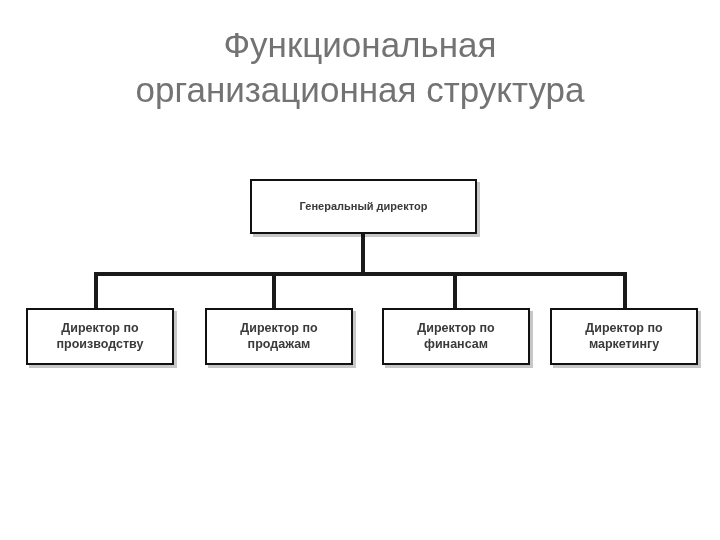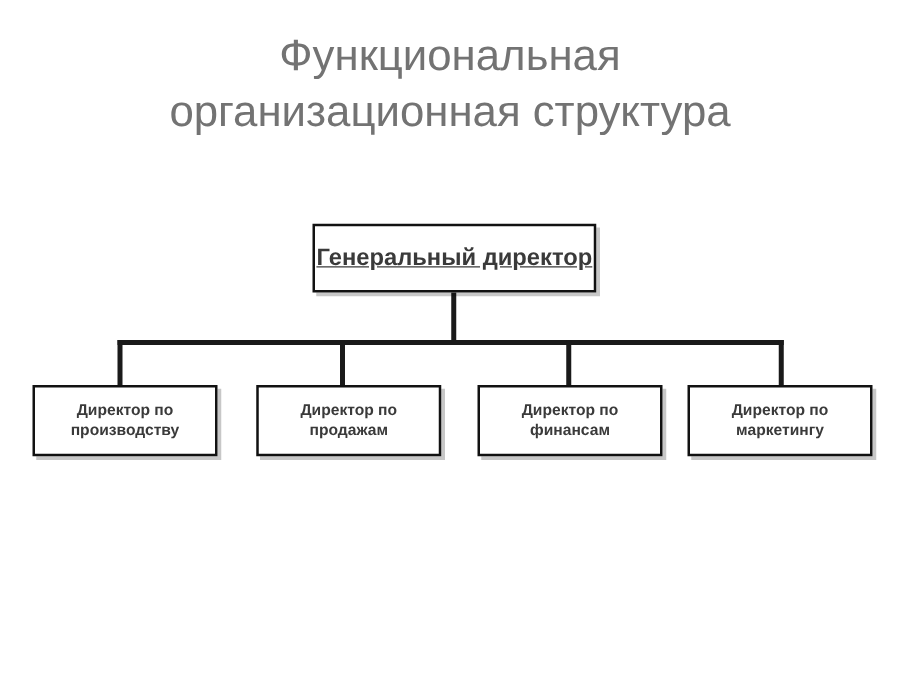--- a/index.html
+++ b/index.html
@@ -51,23 +51,22 @@
     text-align: center;
     color: #3a3a3a;
     font-weight: 700;
     box-shadow: 3px 3px 0 rgba(0,0,0,0.22);
   }
   .node-root {
     left: 250px;
     top: 179px;
     width: 227px;
     height: 55px;
-    font-size: 19px;
+    font-size: 11px;
     line-height: 17px;
-    text-decoration: underline;
   }
   .node-child {
     top: 308px;
     width: 148px;
     height: 57px;
     font-size: 12.5px;
     line-height: 15.5px;
   }
   .node-child .label { white-space: pre-line; }
   .c1 { left: 26px; }

